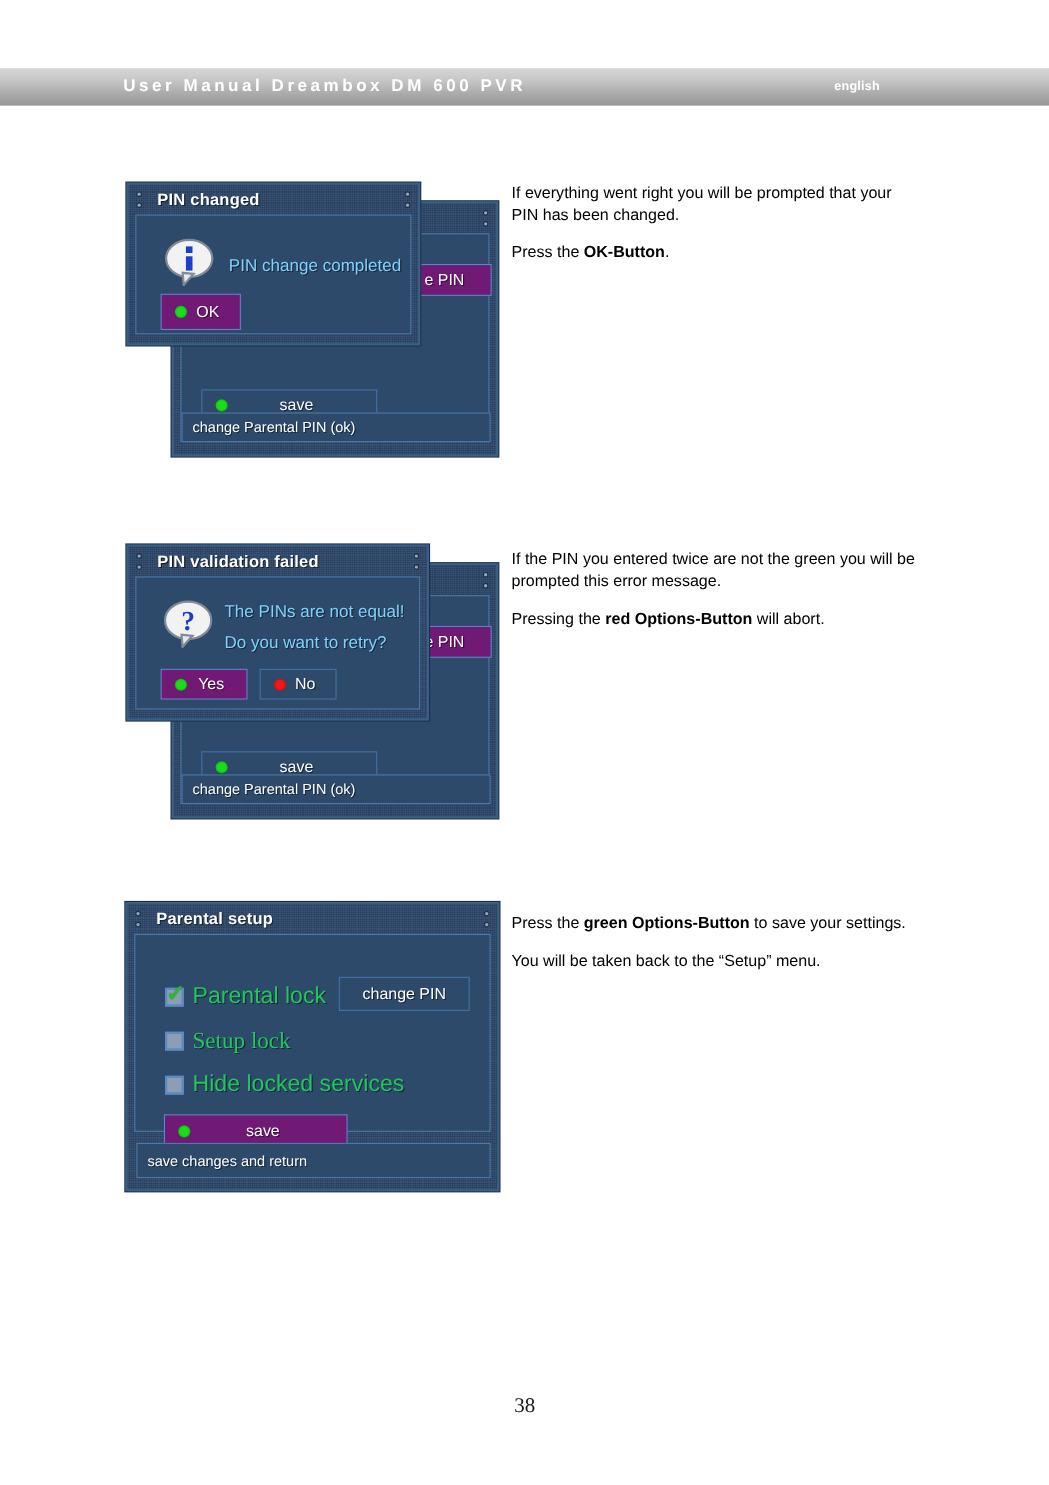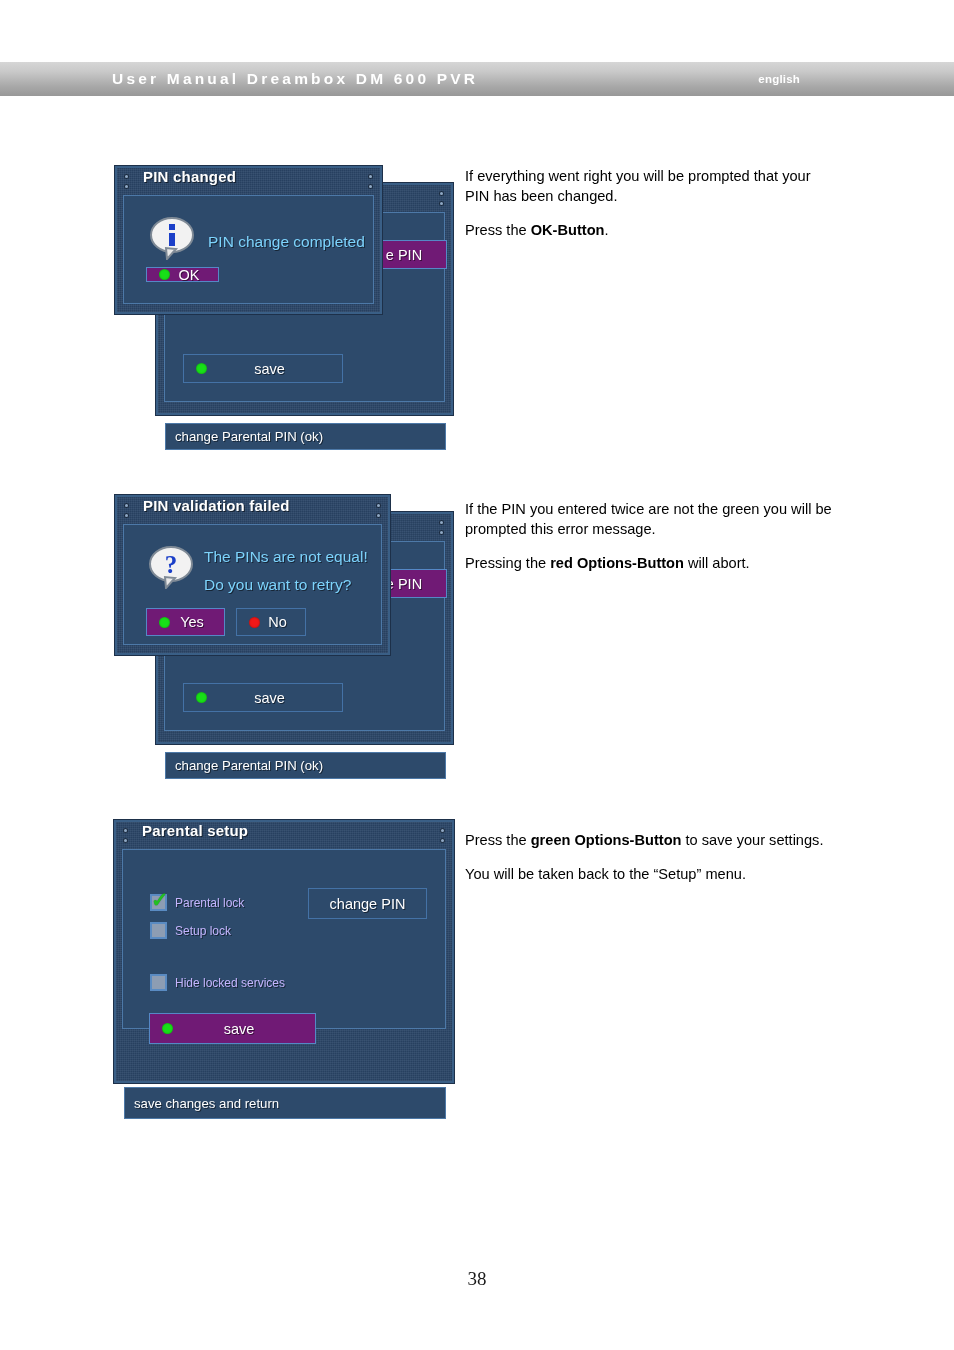--- a/index.html
+++ b/index.html
@@ -47,21 +47,21 @@
   .osd-frame {               
     background:
       repeating-linear-gradient(0deg, rgba(255,255,255,0.035) 0 1px, rgba(0,0,0,0.045) 1px 2px),
       repeating-linear-gradient(90deg, rgba(255,255,255,0.03) 0 1px, rgba(0,0,0,0.04) 1px 2px),
       #2b4668;
   }
   .osd-title {
     position:relative;
     height:27px;
     padding-left:26px;
-    display:flex; align-items:flex-start;
+    display:flex; align-items:center;
     color:#ffffff; font-size:15px; font-weight:bold;
     letter-spacing:0.2px;
     text-shadow: 1px 1px 0 rgba(0,0,0,0.55);
   }
   .osd-title .dot {
     position:absolute; width:3px; height:3px; border-radius:50%;
     background:#8fa8c4; box-shadow:0 0 0 1px rgba(0,0,0,0.35);
   }
   .dot-l1 { left:8px; top:7px; }
   .dot-l2 { left:8px; top:17px; }
@@ -96,36 +96,35 @@
   .btn .lbl.plain { text-align:center; padding:0 14px; }
 
   
   .statusline {
     position:absolute;
     border:1px solid #4d79a8;
     background:#2d4a6b;
     color:#ffffff; font-size:13.2px;
     display:flex; align-items:center; padding-left:9px;
     text-shadow: 1px 1px 0 rgba(0,0,0,0.5);
-    margin-top: 48px;
   }
 
   
   .cbrow { position:absolute; display:flex; align-items:center; }
   .cbox {
     width:17px; height:17px; border:2px solid #5a8bc2; background:#8d9db3;
     position:relative; flex:0 0 auto;
   }
   .cbox .tick {
     position:absolute; left:-1px; top:-7px;
     color:#22c022; font-size:21px; font-weight:bold; line-height:1;
     text-shadow:0 0 1px rgba(0,0,0,.4);
   }
   .cblabel {
-    margin-left:8px; color:#c4b5fd; font-size:12px;
+    margin-left:8px; color:#22c55e; font-size:21px;
     text-shadow: 1px 1px 0 rgba(0,0,0,0.5);
   }
 
   
   .bubble {
     position:absolute; width:48px; height:44px;
   }
   .msgtext {
     position:absolute; color:#7dd3fc; font-size:15.5px; line-height:1.62;
     text-shadow: 1px 1px 0 rgba(0,0,0,0.5);
@@ -176,21 +175,21 @@
   <div class="osd-body" style="height:109px;">
     <div class="bubble" style="left:25px; top:20px;">
       <svg width="48" height="44" viewBox="0 0 48 44">
         <ellipse cx="23" cy="19" rx="21" ry="17" fill="#f2f2f2" stroke="#7f8a96" stroke-width="2"></ellipse>
         <path d="M17 32 L18 43 L27 33 Z" fill="#e8e8e8" stroke="#7f8a96" stroke-width="2"></path>
         <rect x="20" y="8" width="6" height="6" fill="#1b3fc8"></rect>
         <rect x="20" y="17" width="6" height="13" fill="#1b3fc8"></rect>
       </svg>
     </div>
     <div class="msgtext" style="left:84px; top:33px;">PIN change completed</div>
-    <div class="btn sel" style="left:22px; top:71px; width:73px; height:15px;">
+    <div class="btn sel" style="left:22px; top:71px; width:73px; height:33px;">
       <span class="led green"></span>
       <span class="lbl">OK</span>
     </div>
   </div>
 </div>
 
 <div class="copy" style="left:465px; top:167px;">
   <p><span>If everything went right you will be prompted that your PIN has been changed.</span></p>
   <p><span>Press the </span><b>OK-Button</b><span>.</span></p>
 </div>
@@ -257,21 +256,21 @@
     <span class="dot dot-r2"></span>
   </div>
 
   <div class="osd-body" style="height:180px;">
     <div class="cbrow" style="left:27px; top:44px;">
       <span class="cbox">
         <span class="tick">✓</span>
       </span>
       <span class="cblabel">Parental lock</span>
     </div>
-    <div class="cbrow" style="left:27px; top:72px;">
+    <div class="cbrow" style="left:27px; top:84px;font-family:Liberation Serif, serif;">
       <span class="cbox"></span>
       <span class="cblabel">Setup lock</span>
     </div>
     <div class="cbrow" style="left:27px; top:124px;">
       <span class="cbox"></span>
       <span class="cblabel">Hide locked services</span>
     </div>
 
     <div class="btn" style="left:185px; top:38px; width:119px; height:31px;">
       <span class="lbl plain">change PIN</span>

